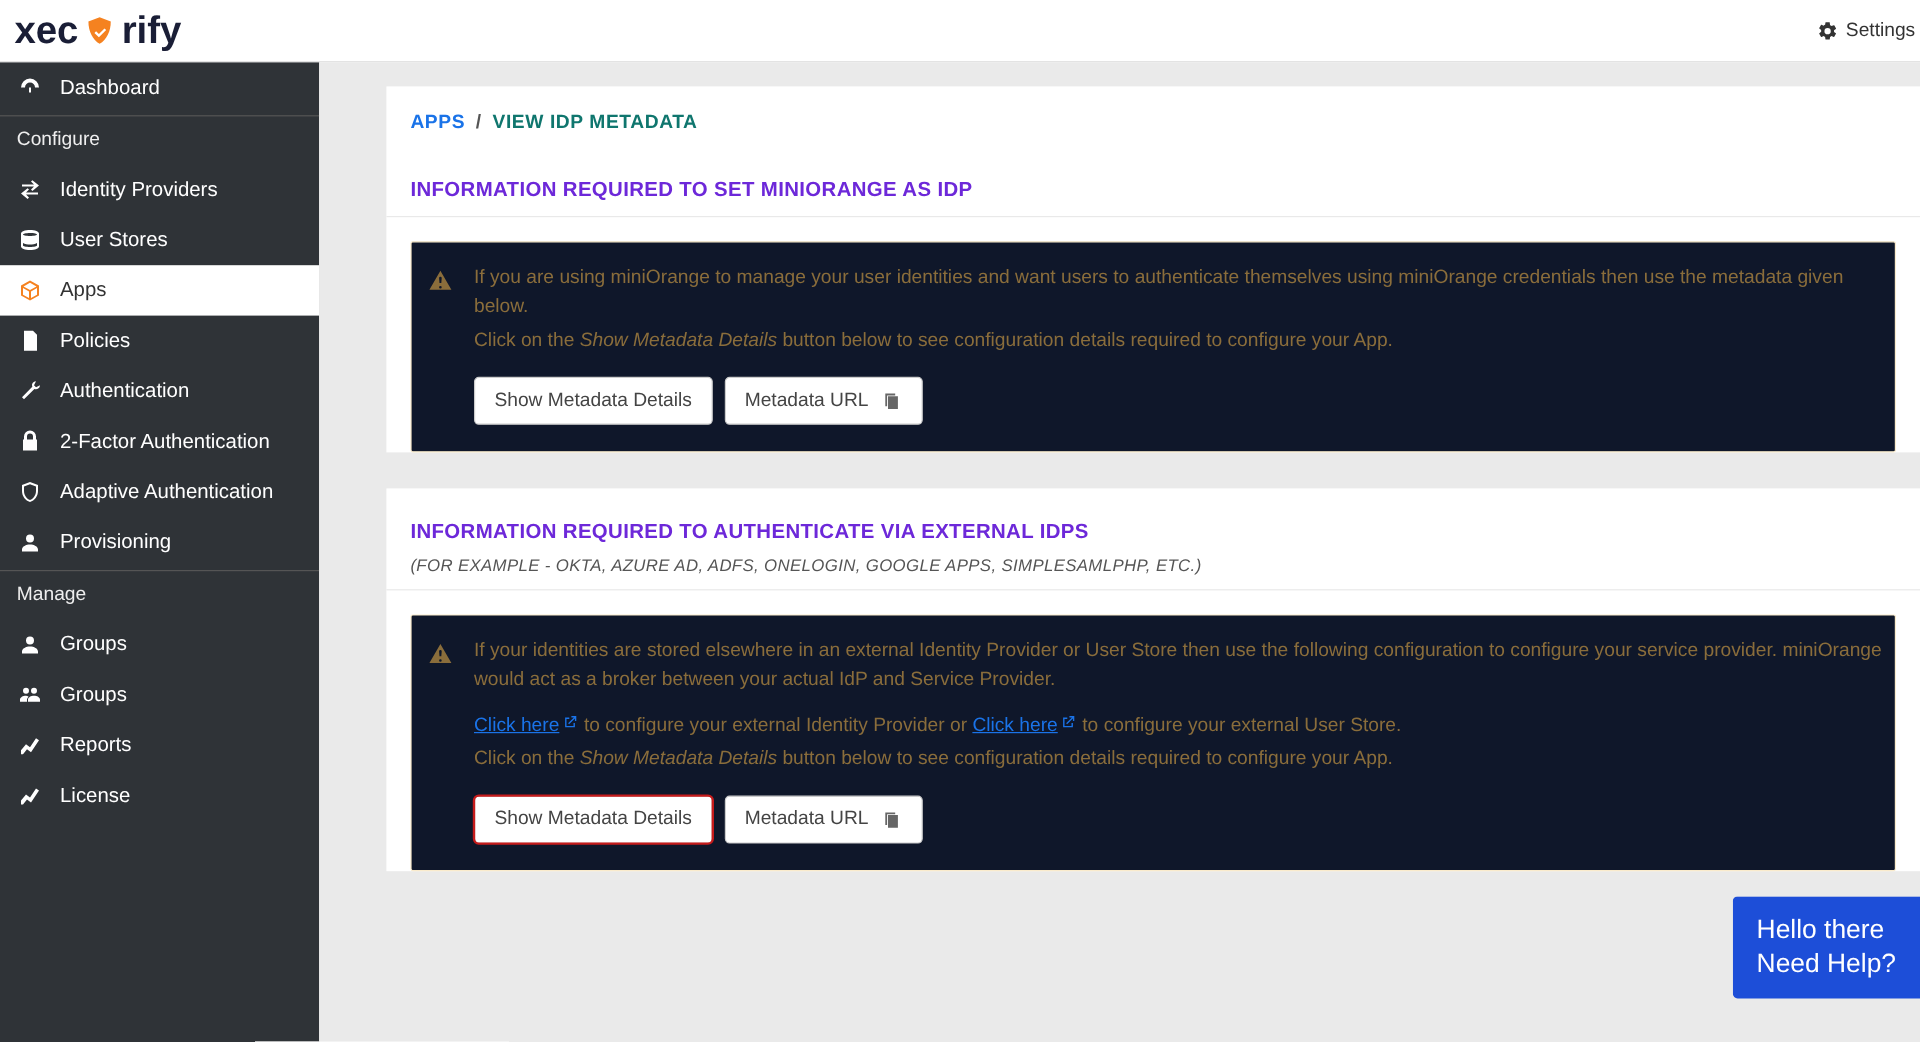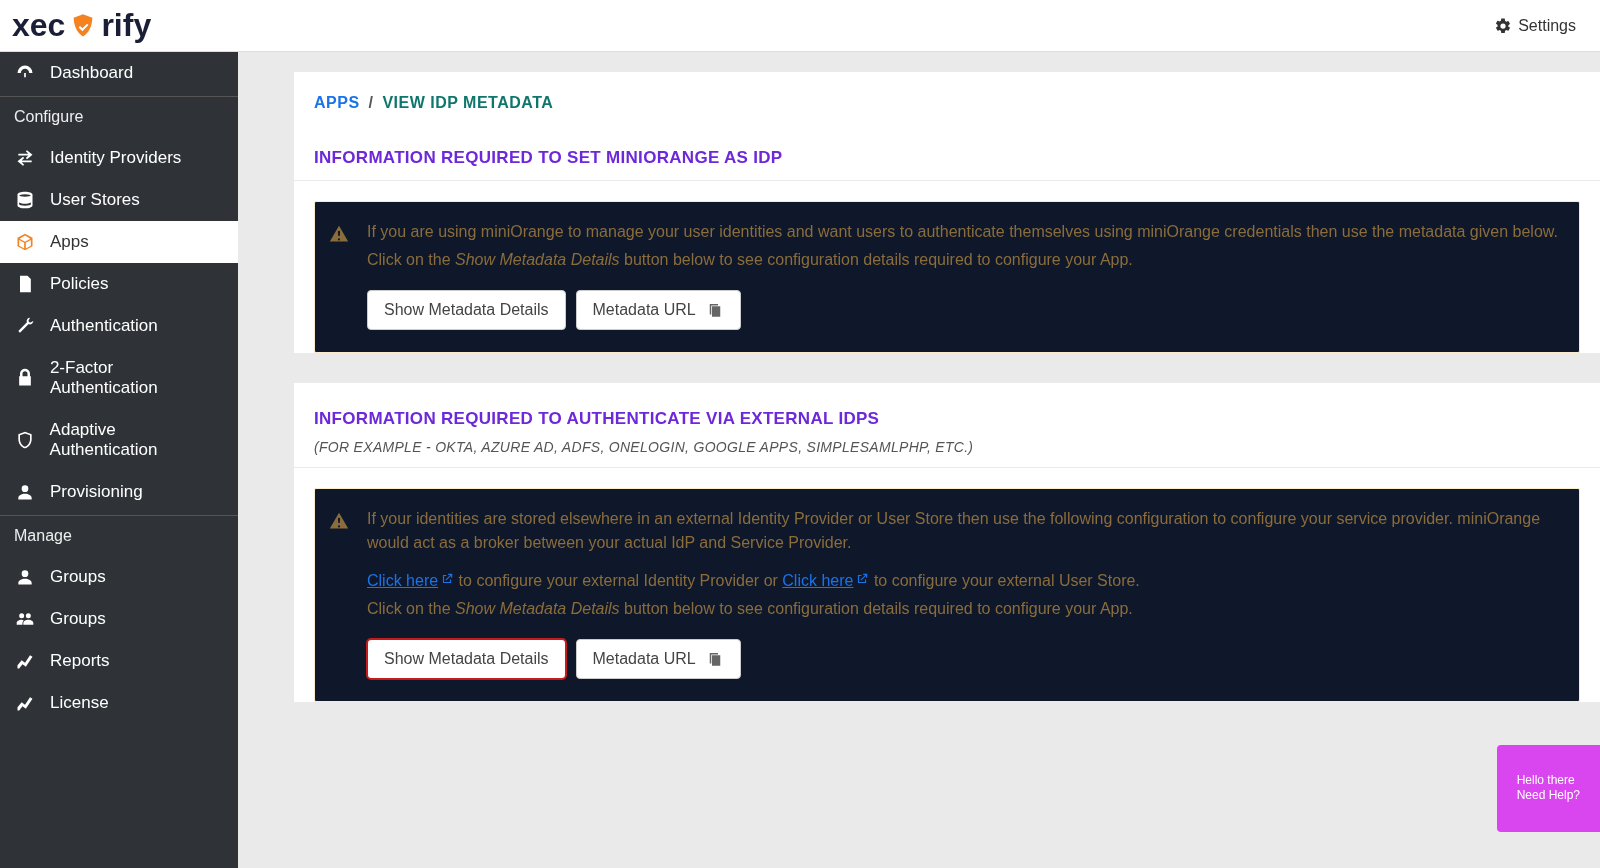--- a/index.html
+++ b/index.html
@@ -1,23 +1,23 @@
 <!DOCTYPE html>
 <html><head>
 <meta charset="utf-8">
 <style>
   * { margin: 0; padding: 0; box-sizing: border-box; }
   body { font-family: -apple-system, BlinkMacSystemFont, "Segoe UI", Helvetica, Arial, sans-serif; background: #fff; color: #333; }
-  .topbar { display: flex; align-items: center; justify-content: space-between; padding: 6px 24px 6px 10px; border-bottom: 1px solid #ddd; height: 52px; gap: 15px; }
+  .topbar { display: flex; align-items: center; justify-content: space-between; padding: 6px 4px 6px 10px; border-bottom: 1px solid #ddd; height: 52px; gap: 15px; }
   .logo { display: flex; align-items: center; gap: 2px; font-size: 32px; font-weight: 700; color: #1a1e36; padding-left: 2px; }
   .logo .shield { width: 28px; height: 28px; margin: 0 2px; }
   .settings-link { display: flex; align-items: center; gap: 6px; color: #333; font-size: 16px; cursor: pointer; }
   .settings-link svg { width: 18px; height: 18px; fill: #333; }
   .layout { display: flex; min-height: calc(100vh - 52px); }
-  .sidebar { width: 238px; background: #2f3337; color: #fff; flex-shrink: 0; }
+  .sidebar { width: 266px; background: #2f3337; color: #fff; flex-shrink: 0; }
   .sidebar a, .sidebar .section-label { display: flex; align-items: center; gap: 14px; padding: 11px 14px; color: #fff; text-decoration: none; font-size: 17px; cursor: pointer; }
   .sidebar a .icon { width: 22px; display: inline-flex; justify-content: center; }
   .sidebar a .icon svg { fill: #fff; }
   .sidebar a.active { background: #fff; color: #333; }
   .sidebar a.active .icon svg { fill: #333; }
   .sidebar a.active.apps .icon svg { fill: #f58220; }
   .sidebar .section-label { font-size: 16px; color: #eee; padding: 11px 14px 11px 14px; cursor: default; border-top: 1px solid #555; margin-top: 2px; }
   .content { flex: 1; background: #eaeaea; padding: 20px 0 20px 56px; overflow-x: hidden; }
   .card { background: #fff; margin-bottom: 30px; padding: 0; }
   .card-head { padding: 22px 20px 10px 20px; }
@@ -31,21 +31,21 @@
   .warn-box .warn-icon { position: absolute; left: 14px; top: 22px; }
   .warn-box .warn-icon svg { width: 20px; height: 20px; fill: #8a6d3b; }
   .warn-box p { color: #8a6d3b; font-size: 16px; line-height: 1.5; margin-bottom: 4px; }
   .warn-box .ital { font-style: italic; }
   .warn-box .link { color: #1a73e8; text-decoration: underline; cursor: pointer; text-align: right; }
   .warn-box .link svg { width: 14px; height: 14px; fill: #1a73e8; vertical-align: 0px; margin-left:2px; }
   .actions { display: flex; gap: 10px; margin-top: 18px; }
   .btn { background: #fff; border: 1px solid #ccc; border-radius: 4px; padding: 10px 16px; font-size: 16px; color: #444; display: inline-flex; align-items: center; gap: 10px; cursor: pointer; }
   .btn.highlighted { outline: 2px solid #c61b1b; outline-offset: -1px; }
   .btn svg { width: 18px; height: 18px; fill: #666; }
-  .help-widget { position: fixed; right: 0; bottom: 36px; background: #d946ef; color: #fff; padding: 28px 20px; border-radius: 4px 0 0 4px; font-size: 12px; line-height: 1.3; cursor: pointer; }
+  .help-widget { position: fixed; right: 0; bottom: 36px; background: #1d4ed8; color: #fff; padding: 14px 20px; border-radius: 4px 0 0 4px; font-size: 22px; line-height: 1.3; cursor: pointer; }
 </style>
 </head>
 <body>
 
 <div class="topbar">
   <div class="logo">
     <span>xec</span>
     <svg class="shield" viewBox="0 0 24 24">
       <path fill="#f58220" d="M12 2 L20 5 C20 12 17 18 12 21 C7 18 4 12 4 5 Z"></path>
       <path fill="#fff" d="M9.5 12 l2 2 l4 -4 l1.2 1.2 l-5.2 5.2 l-3.2 -3.2 Z"></path>

